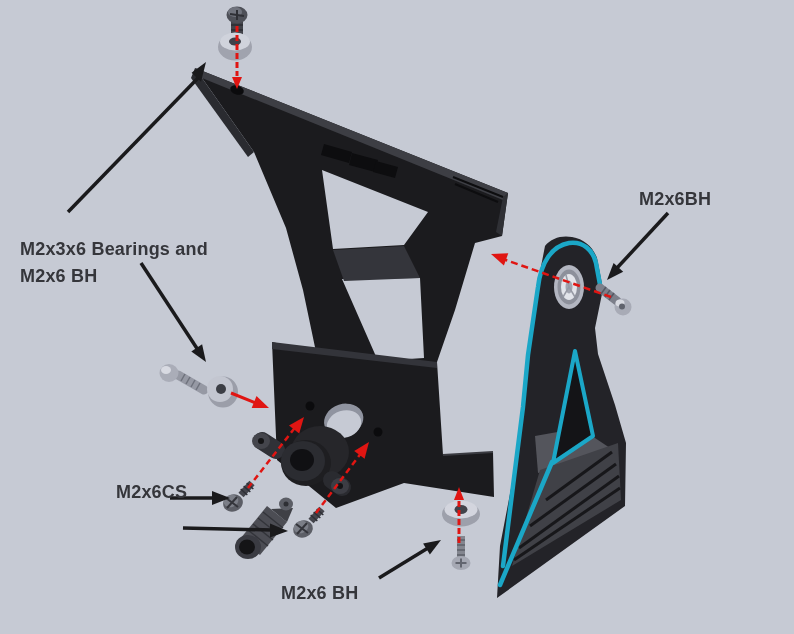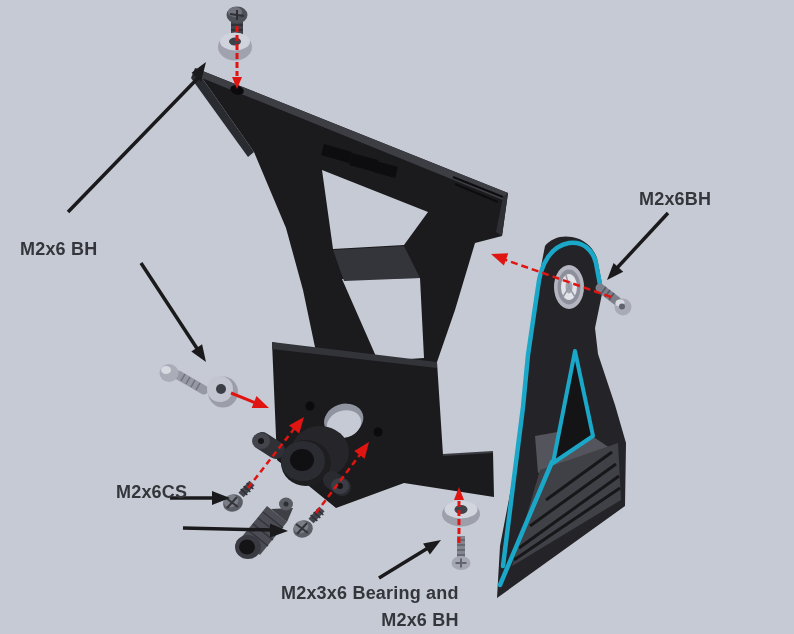--- a/index.html
+++ b/index.html
@@ -9,21 +9,21 @@
     font-family:"Liberation Sans",sans-serif;
   }
   .stage svg{position:absolute;left:0;top:0;}
   .callout{
     position:absolute;
     font:700 18px/27px "Liberation Sans",sans-serif;
     color:#35363b;
     white-space:nowrap;
     letter-spacing:.2px;
   }
-  .callout span{display:block;text-align:right;}
+  .callout span{display:block;}
 </style>
 </head>
 <body>
 
 <div class="stage">
 
 <svg width="794" height="634" viewBox="0 0 794 634">
 
   <g>
     <path fill="#1b1b1e" fill-rule="evenodd" d="
@@ -271,29 +271,29 @@
       <polygon points="288,531 270,523.5 270,537.5" stroke="none"></polygon>
     </g>
     <g>
       <line x1="379" y1="578" x2="428" y2="548" stroke-width="3.5"></line>
       <polygon points="441,540 429.9,554.4 423.1,543.4" stroke="none"></polygon>
     </g>
   </g>
 </svg>
 
   <div class="callout" style="left:20px;top:236px">
+    <span>M2x3x6 Bearings and</span>
     <span>M2x6 BH</span>
   </div>
 
   <div class="callout" style="left:639px;top:186px">
     <span>M2x6BH</span>
   </div>
 
   <div class="callout" style="left:116px;top:479px">
     <span>M2x6CS</span>
   </div>
 
   <div class="callout" style="left:281px;top:580px">
-    <span>M2x3x6 Bearing and</span>
     <span>M2x6 BH</span>
   </div>
 
 </div>
 
 </body></html>

